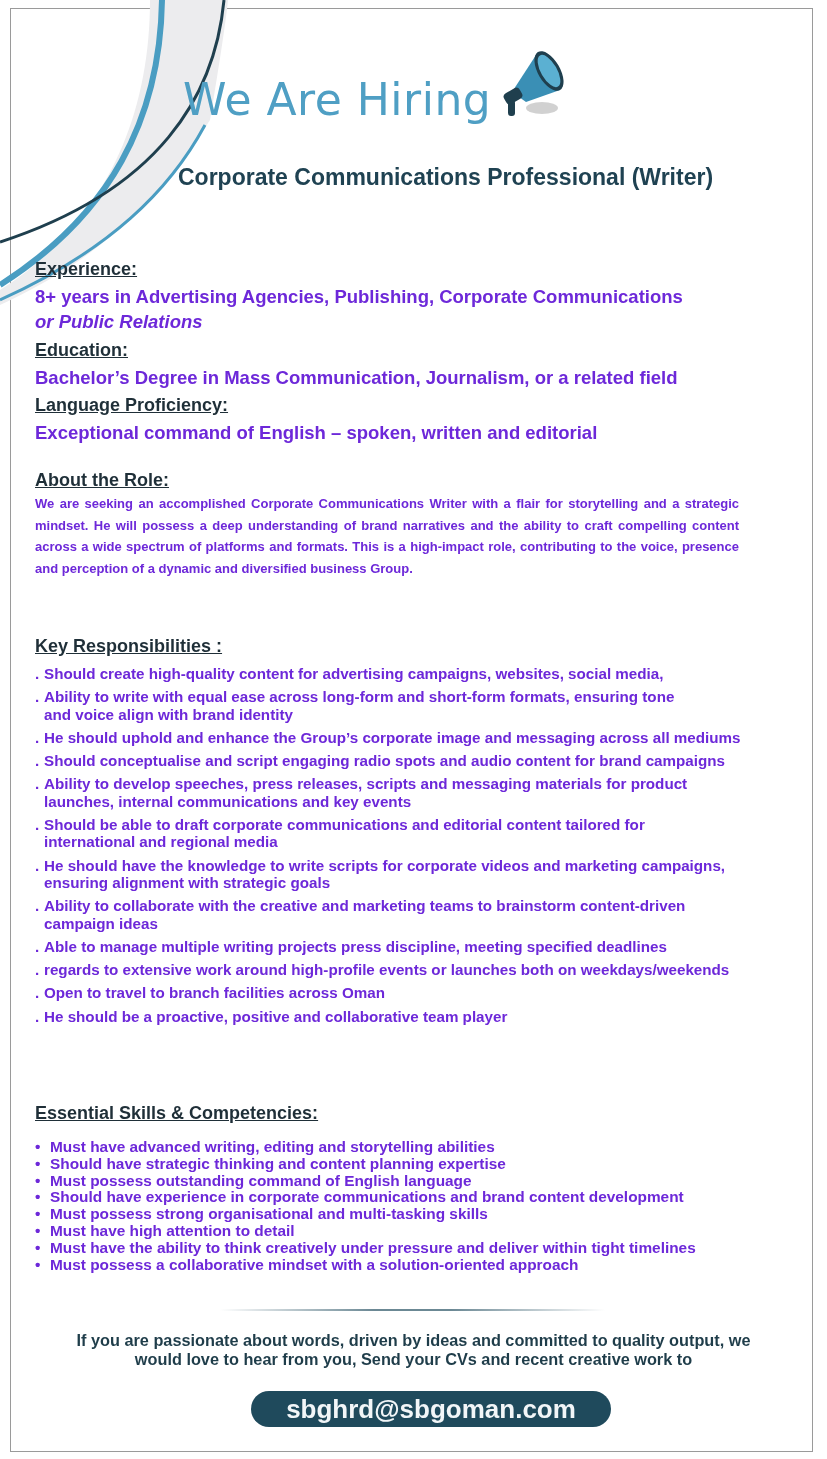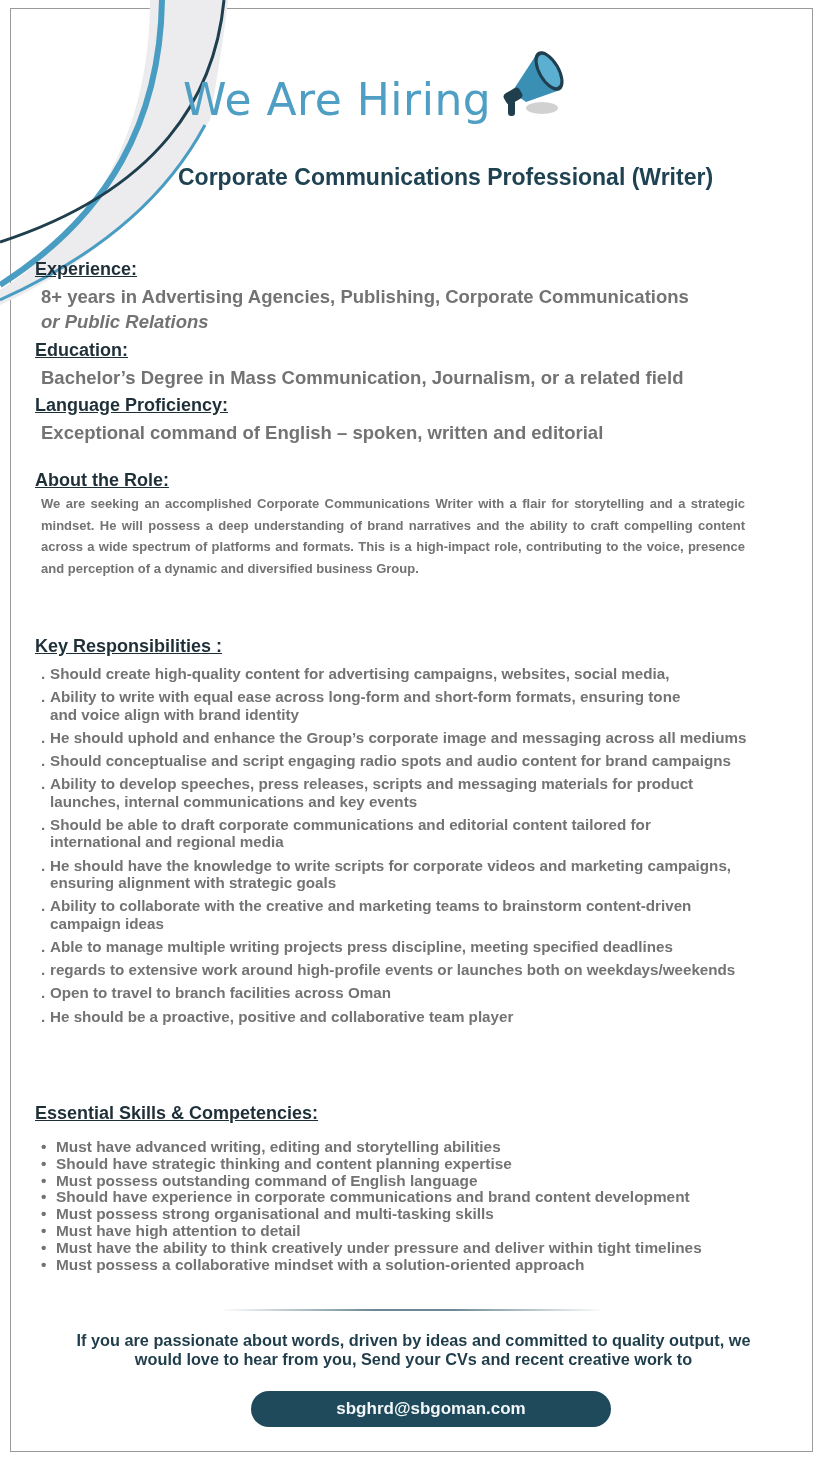--- a/index.html
+++ b/index.html
@@ -21,21 +21,21 @@
 
     .job-title {
       position: absolute; left: 178px; top: 156px;
       font-size: 23px; font-weight: bold; color: #1f4252; line-height: 1.2; margin-top: 8px;
     }
 
     .section-head {
       position: absolute; left: 35px; font-size: 18px; font-weight: bold;
       color: #1f2f38; text-decoration: underline; line-height: 1.1;
     }
-    .blue { color: #737373; font-weight: bold; margin-left: 6px; }
+    .blue { color: #6d28d9; font-weight: bold; }
     .info-line { position: absolute; left: 35px; font-size: 18.5px; line-height: 25px; }
 
     .about {
       position: absolute; left: 35px; top: 493px; width: 704px;
       font-size: 13px; line-height: 21.5px; text-align: justify;
     }
 
     .resp-list { position: absolute; left: 35px; top: 665px; width: 760px; list-style: none; }
     .resp-list li {
       position: relative; padding-left: 9px; font-size: 15.2px; line-height: 17.5px;
@@ -56,21 +56,21 @@
 
     .cta {
       position: absolute; left: 40px; top: 1331px; width: 747px;
       text-align: center; font-size: 16.3px; font-weight: bold; color: #1f3d4a; line-height: 19px;
     }
 
     .email-pill {
       position: absolute; left: 251px; top: 1391px; width: 360px; height: 36px;
       border-radius: 18px; background: #1f4a5c;
       display: flex; align-items: center; justify-content: center;
-      color: #f2f6f8; font-size: 17px; font-weight: bold;
+      color: #f2f6f8; font-size: 26px; font-weight: bold;
     }
   </style>
 </head>
 <body>
 
 <div class="frame"></div>
 
 <svg class="deco" viewBox="0 0 827 320">
   <path d="M 150 0 C 150 130 95 230 0 290 L 0 305 C 120 250 170 180 210 120 C 220 60 226 20 228 0 Z" fill="#ececee"></path>
   <path d="M 162 0 C 160 120 110 215 0 285" stroke="#4a9dc2" stroke-width="6" fill="none"></path>

